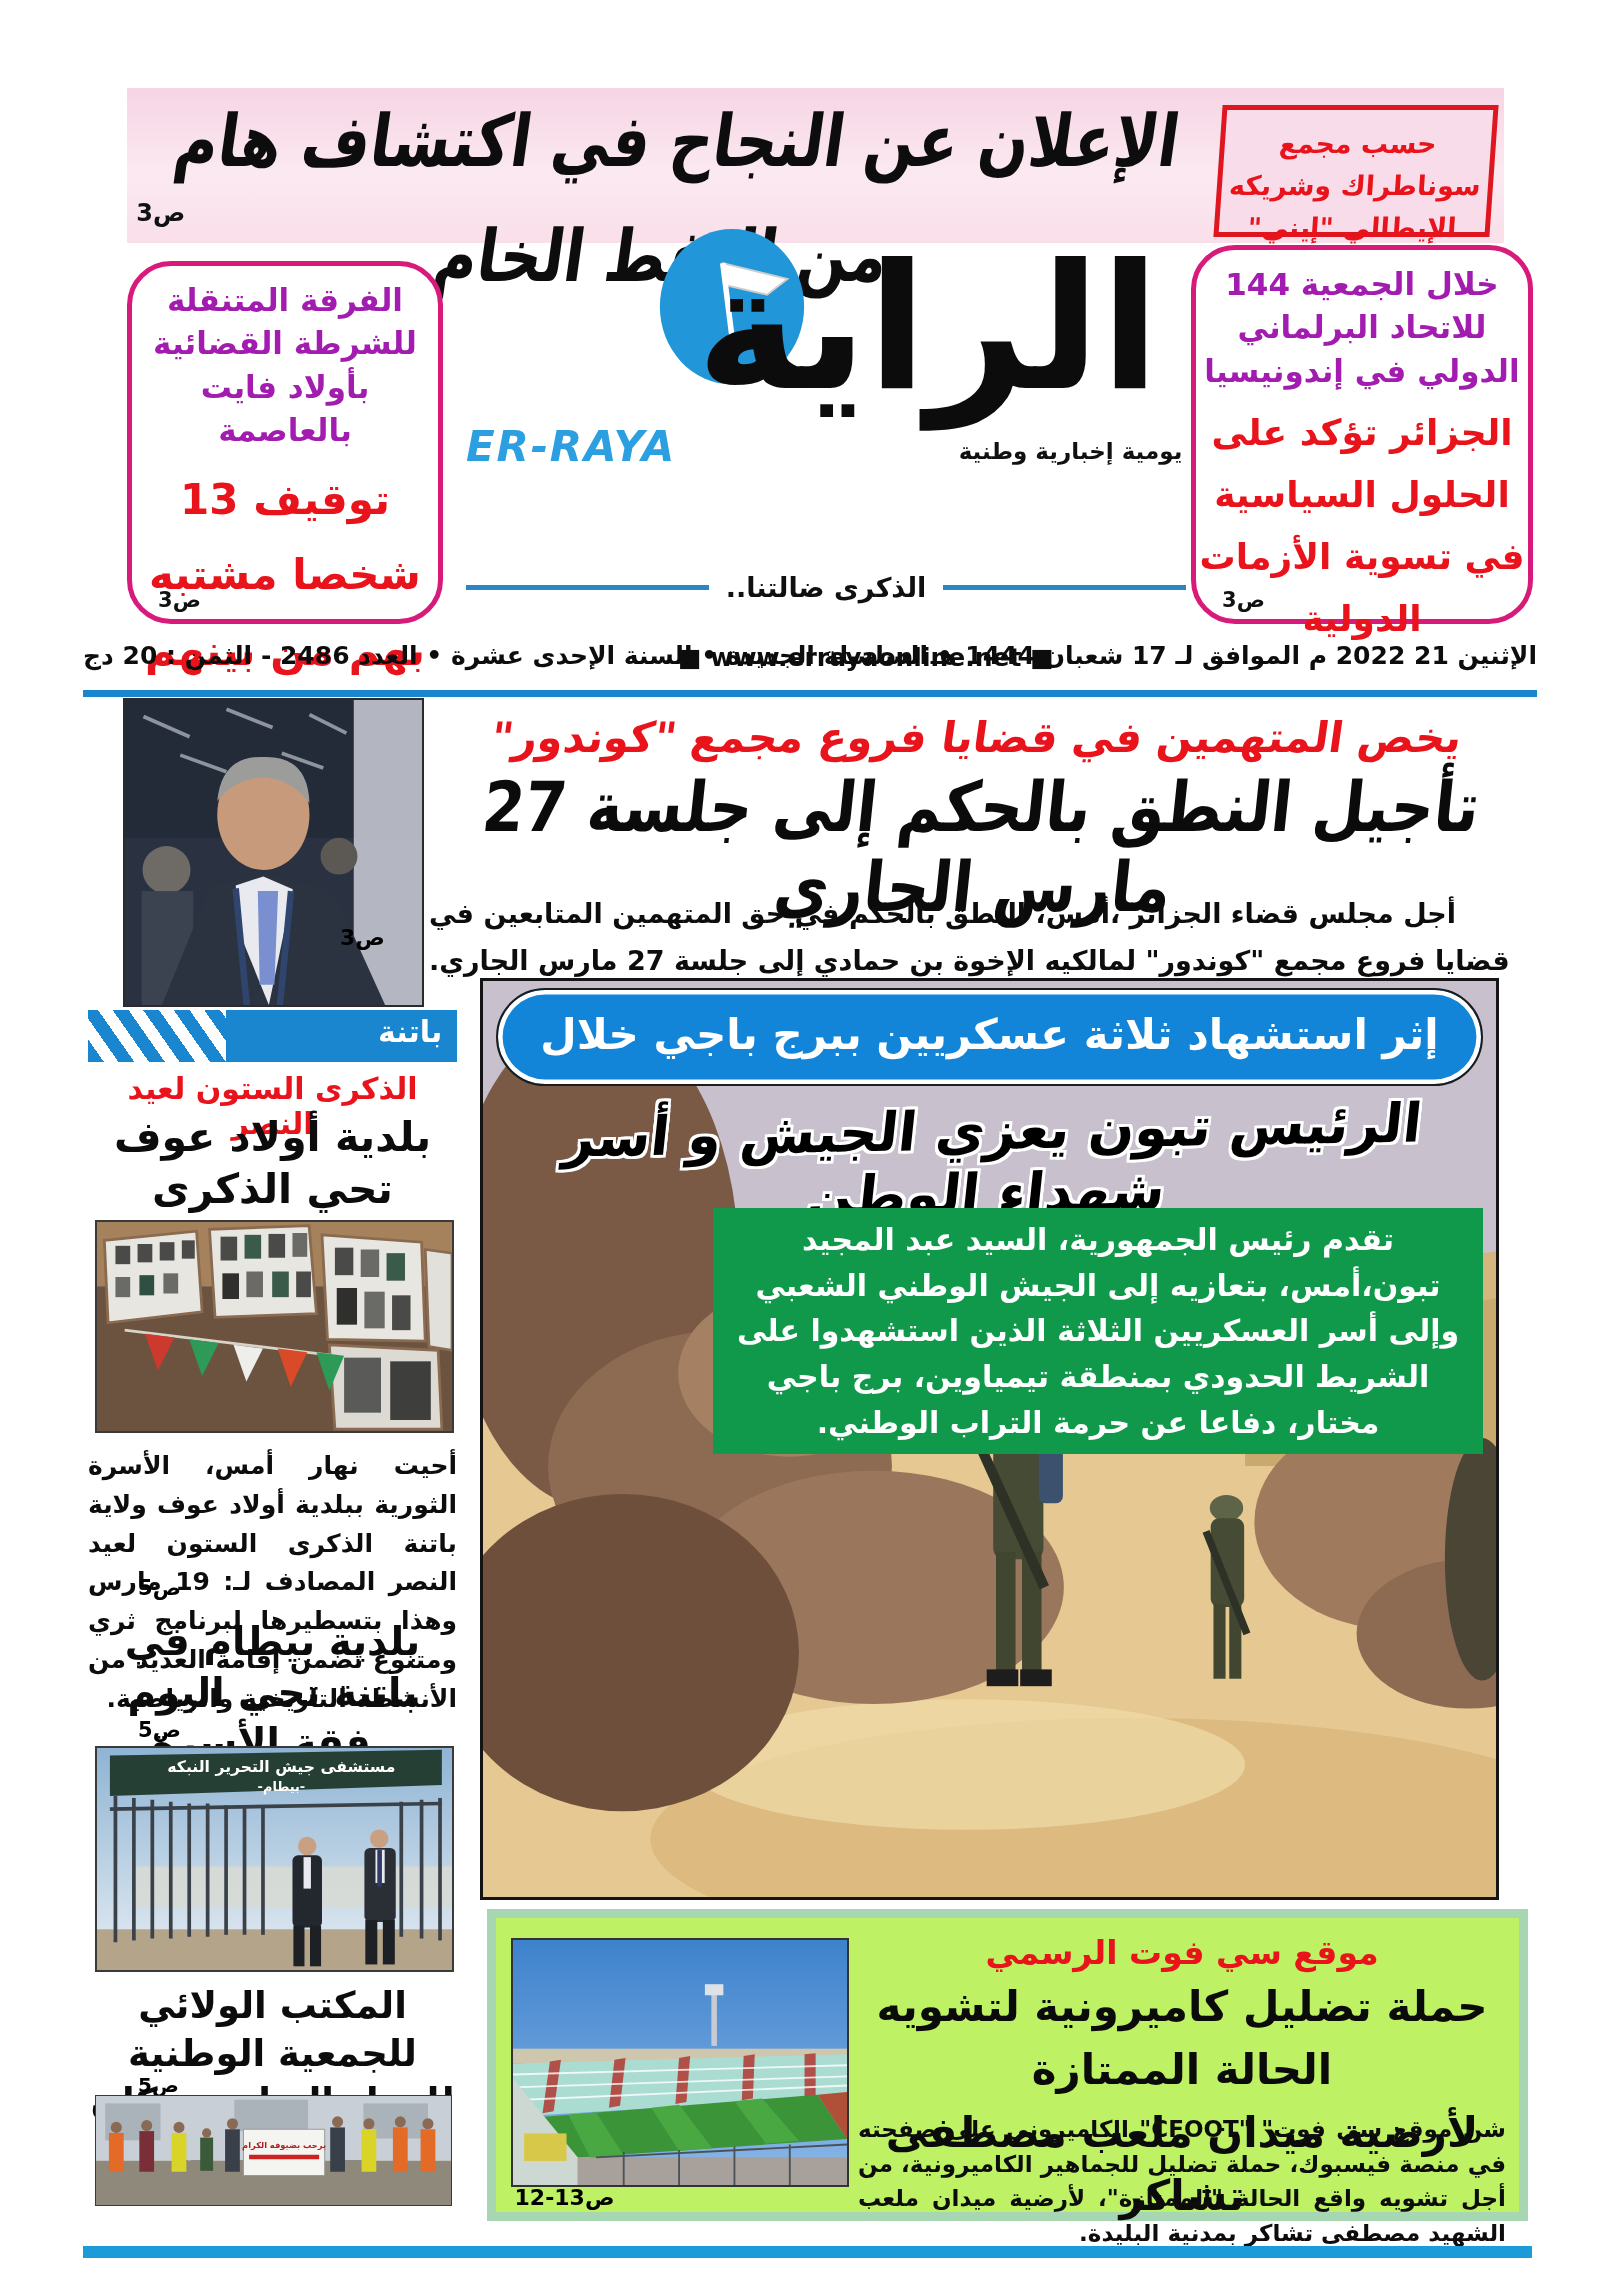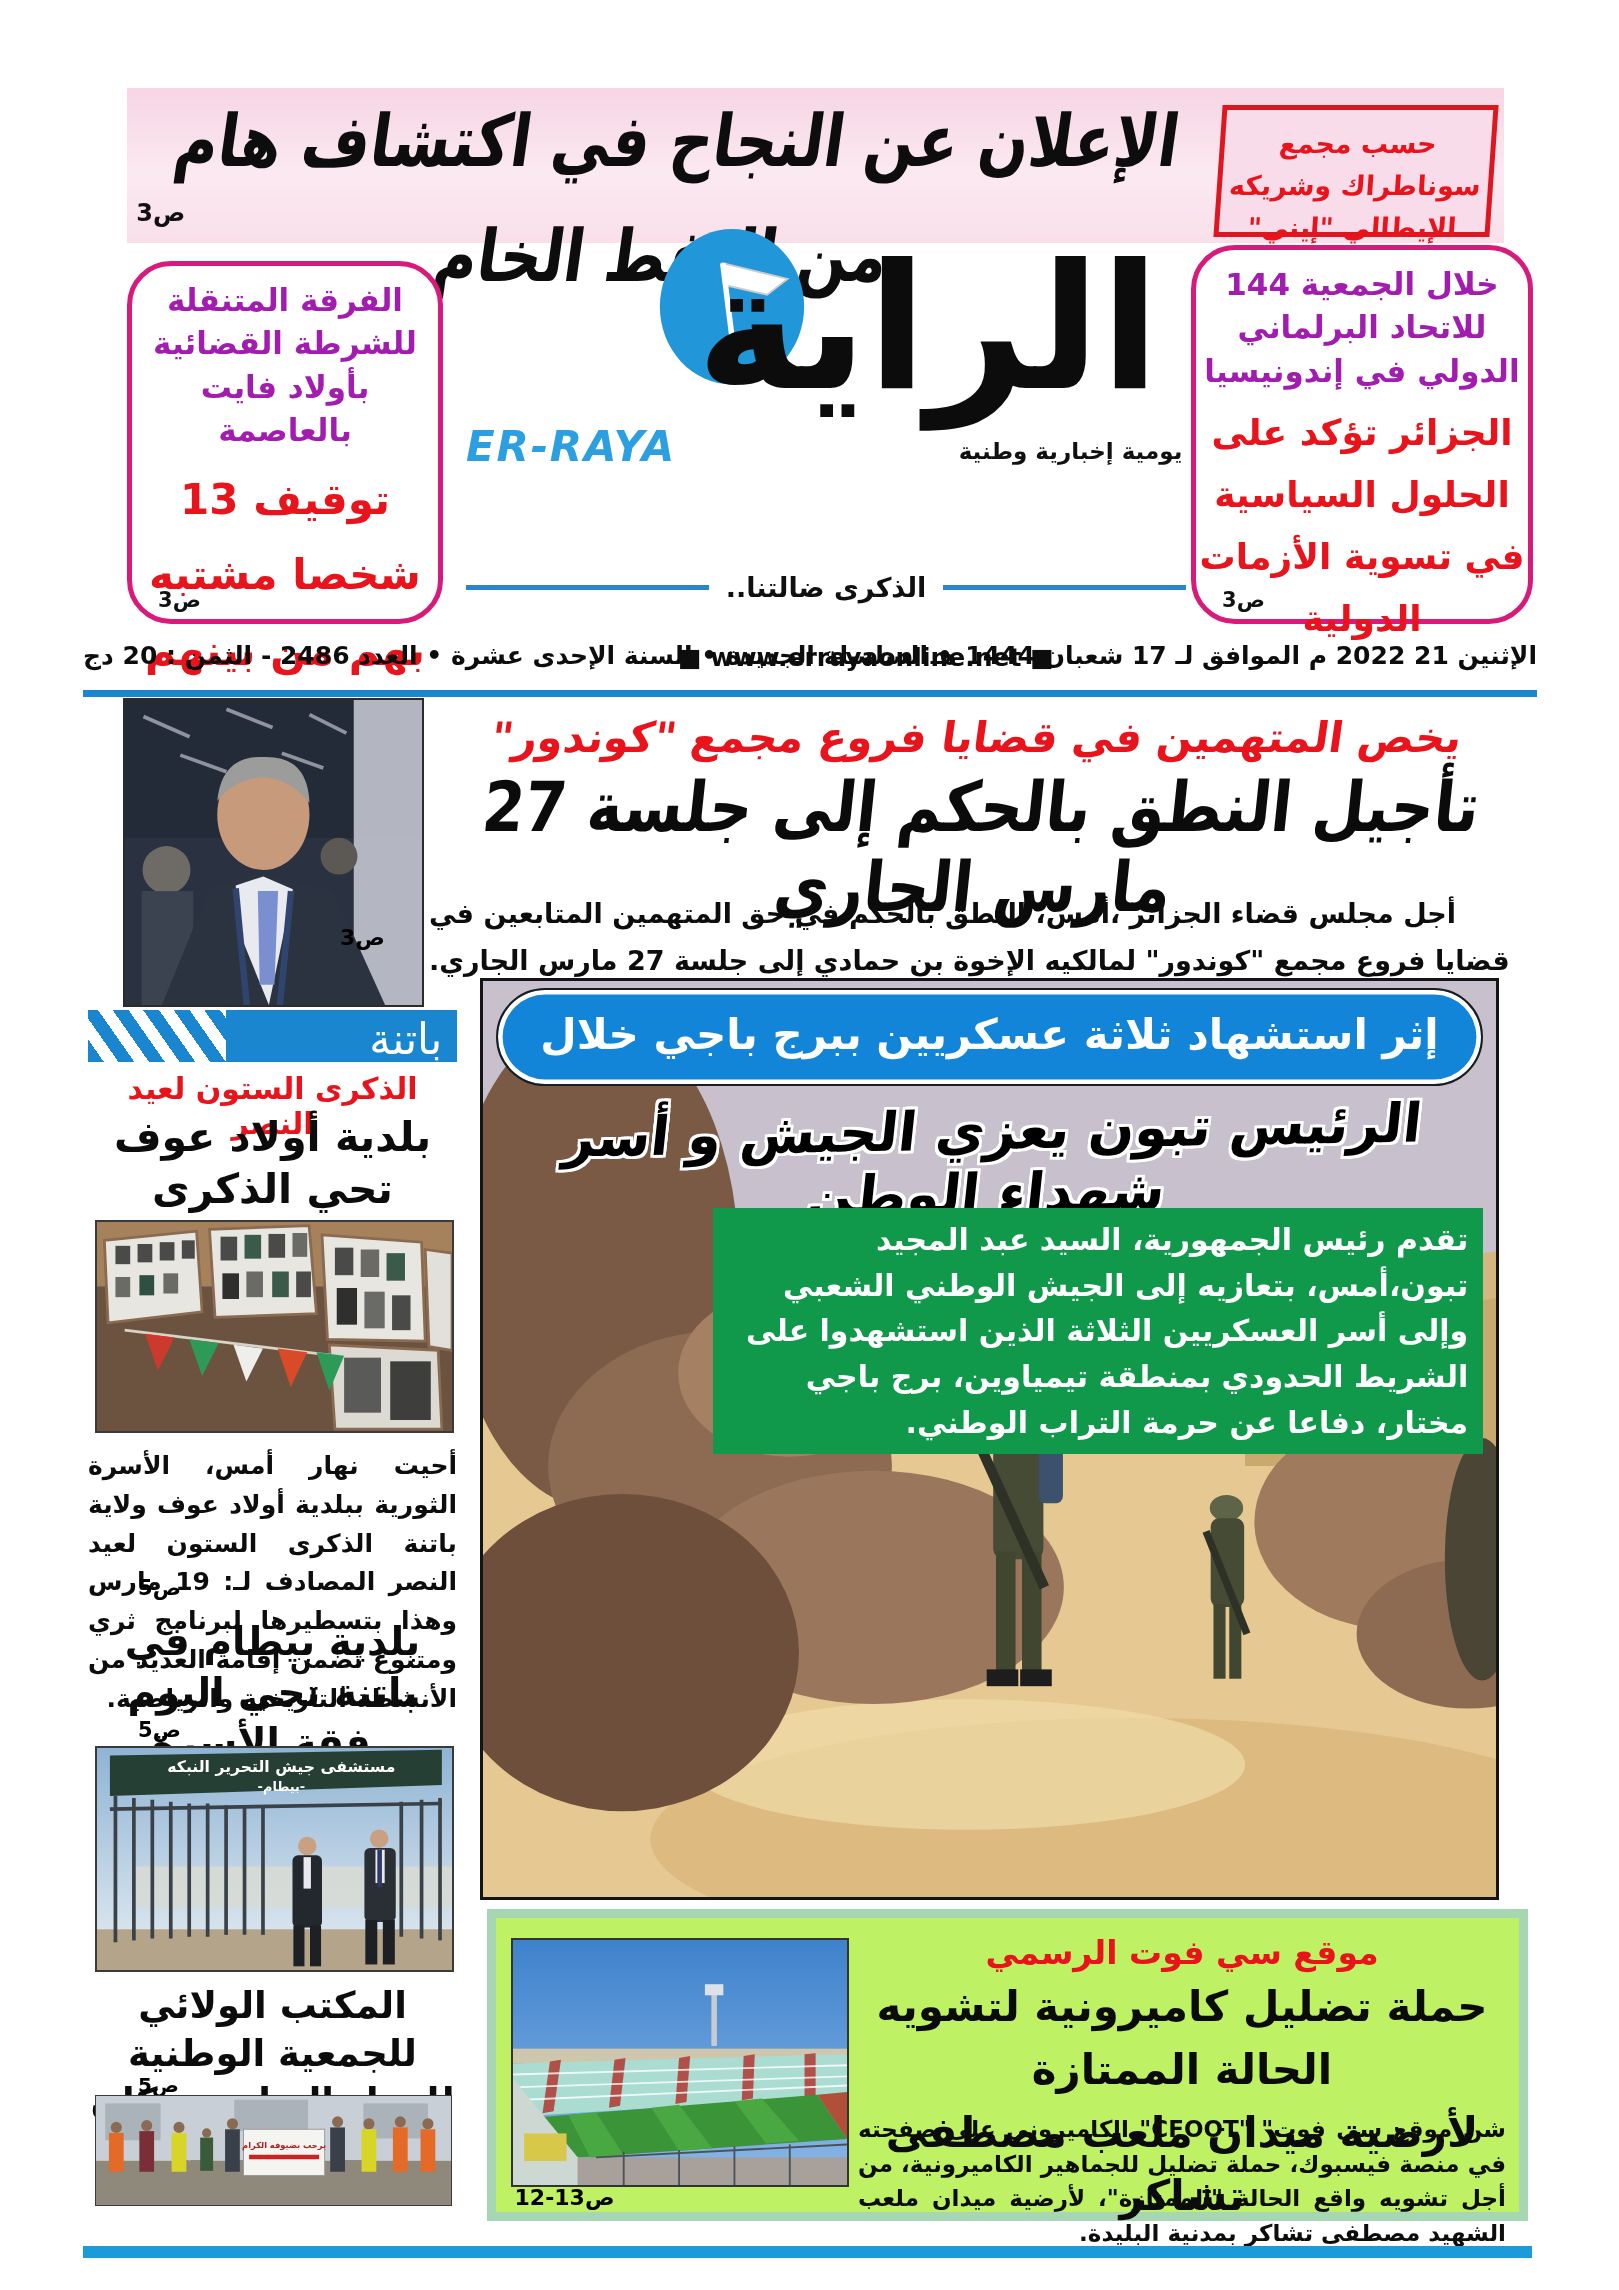--- a/index.html
+++ b/index.html
@@ -45,26 +45,26 @@
   .lead-headline{left:423px;top:777px;width:1108px;text-align:center;color:#0b0b0b;font-size:60px;font-weight:bold;transform:skewX(-6deg) scaleY(1.15);}
   .lead-body{left:429px;top:890px;width:1098px;text-align:left;font-size:27px;font-weight:bold;line-height:1.75;color:#0d0d0d;}
   .lead-pref{left:340px;top:925px;font-size:22px;font-weight:bold;}
 
   
   .army-block{left:480px;top:978px;width:1013px;height:916px;border:3.7px solid #141414;background:#d9c49a;}
   .army-photo{position:absolute;left:0;top:0;width:100%;height:100%;}
   .army-banner{position:absolute;left:13px;right:13px;top:7.4px;height:94px;background:#1385d8;border:2.8px solid #1c1c1c;box-shadow:inset 0 0 0 4.6px #ffffff;border-radius:52px;color:#ffffff;font-size:42px;font-weight:bold;text-align:center;line-height:89px;z-index:3;}
   .army-headline{position:absolute;left:0;top:118px;width:100%;text-align:center;font-size:54px;font-weight:bold;color:#000;z-index:3;transform:skewX(-7deg) rotate(-1deg);
     text-shadow:-2.8px -2.8px 0 #fff,2.8px -2.8px 0 #fff,-2.8px 2.8px 0 #fff,2.8px 2.8px 0 #fff,0 -2.8px 0 #fff,0 2.8px 0 #fff,-2.8px 0 0 #fff,2.8px 0 0 #fff;}
-  .army-greenbox{position:absolute;left:230px;right:13px;top:227px;background:#10984b;color:#ffffff;font-size:30px;font-weight:bold;line-height:1.52;padding:9.2px 14.8px;z-index:3;}
+  .army-greenbox{position:absolute;left:230px;right:13px;top:227px;background:#10984b;color:#ffffff;font-size:30px;font-weight:bold;text-align:center;line-height:1.52;padding:9.2px 14.8px;z-index:3;}
 
   
   .batna-banner{left:88px;top:1010px;width:369px;height:52px;background:#1b86d0;overflow:hidden;}
   .batna-stripes{position:absolute;left:0;top:0;width:138px;height:100%;background:repeating-linear-gradient(55deg,rgba(255,255,255,0) 0 13px,#ffffff 13px 25px);}
-  .batna-title{position:absolute;right:14.8px;top:3.7px;color:#ffffff;font-size:43px;font-weight:normal;}
+  .batna-title{position:absolute;right:14.8px;top:3.7px;color:#ffffff;font-size:30px;font-weight:bold;}
   .sb-kicker{left:88px;top:1071px;width:369px;text-align:center;color:#e8131b;font-size:30px;font-weight:bold;}
   .sb-head1{left:88px;top:1111px;width:369px;text-align:center;font-size:41px;font-weight:bold;color:#0c0c0c;line-height:1.28;}
   .sb-photo1{left:95px;top:1220px;width:355px;height:209px;border:2.8px solid #3a3a3a;}
   .sb-body1{left:88px;top:1447px;width:369px;font-size:25px;font-weight:bold;line-height:1.55;color:#0d0d0d;text-align:justify;}
   .sb-pref1{left:138px;top:1576px;font-size:21px;font-weight:bold;}
   .sb-head2{left:88px;top:1617px;width:369px;text-align:center;font-size:39px;font-weight:bold;color:#0c0c0c;line-height:1.3;}
   .sb-pref2{left:138px;top:1718px;font-size:21px;font-weight:bold;}
   .sb-photo2{left:95px;top:1746px;width:355px;height:222px;border:2.8px solid #3a3a3a;text-align:center;}
   .sb-head3{left:88px;top:1982px;width:369px;text-align:center;font-size:37px;font-weight:bold;color:#0c0c0c;line-height:1.3;}
   .sb-pref3{left:138px;top:2073px;font-size:20px;font-weight:bold;}

